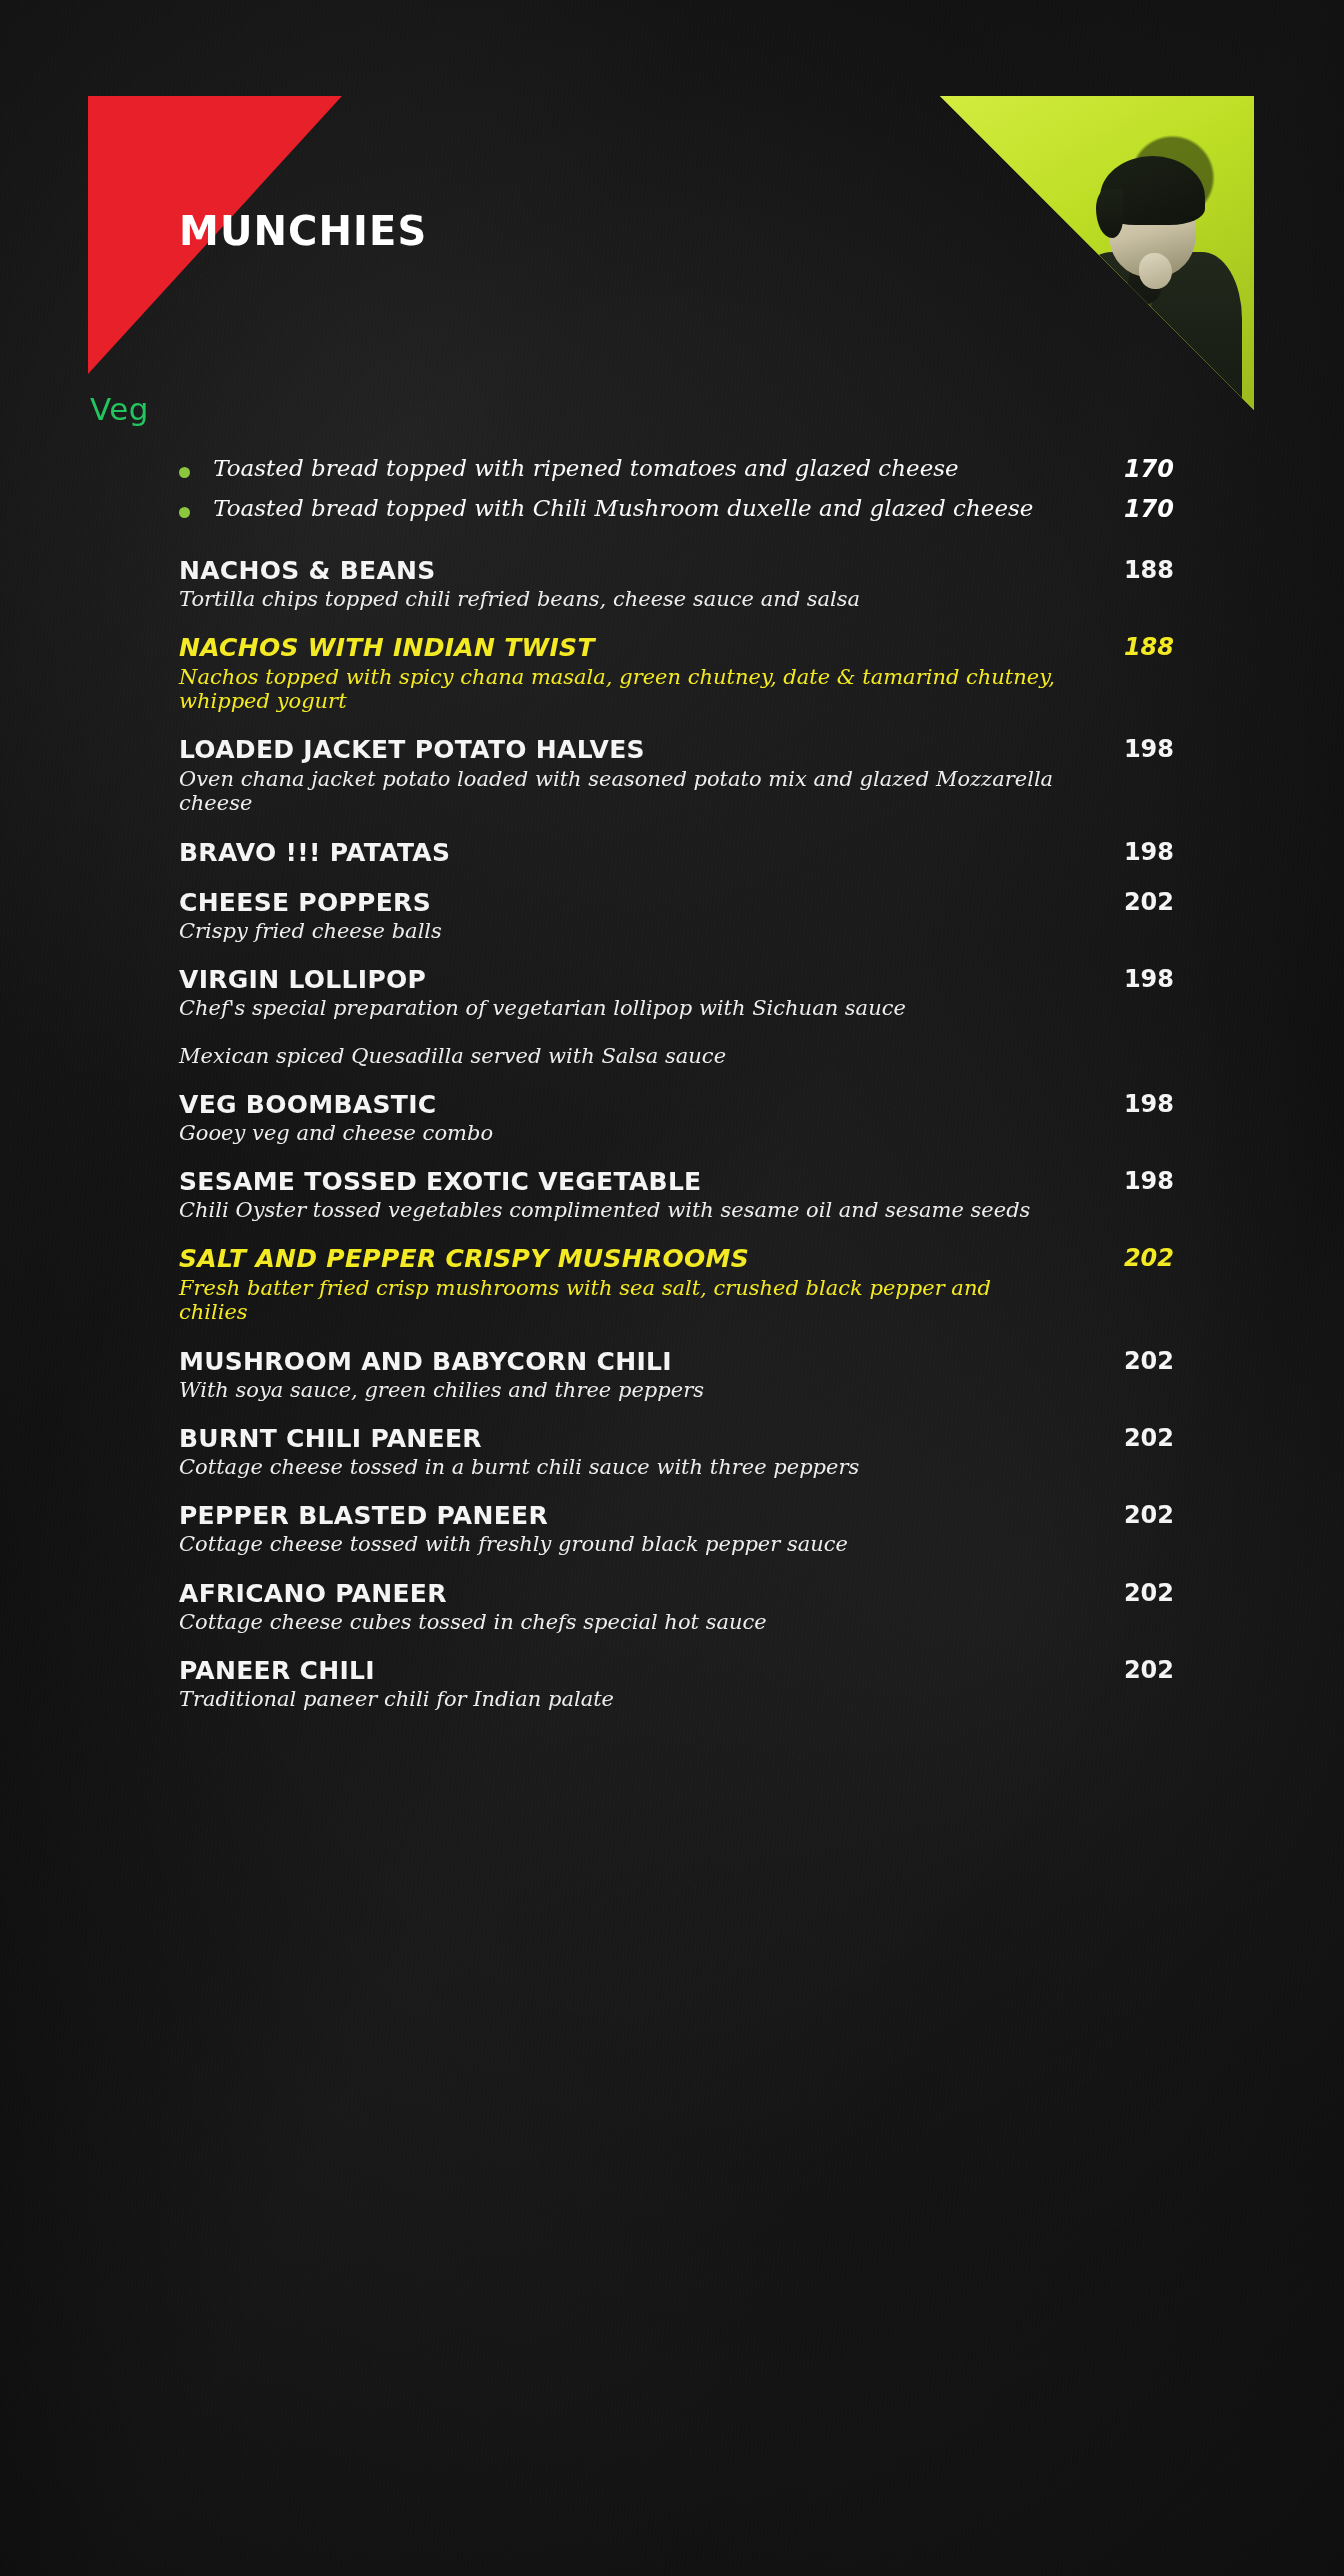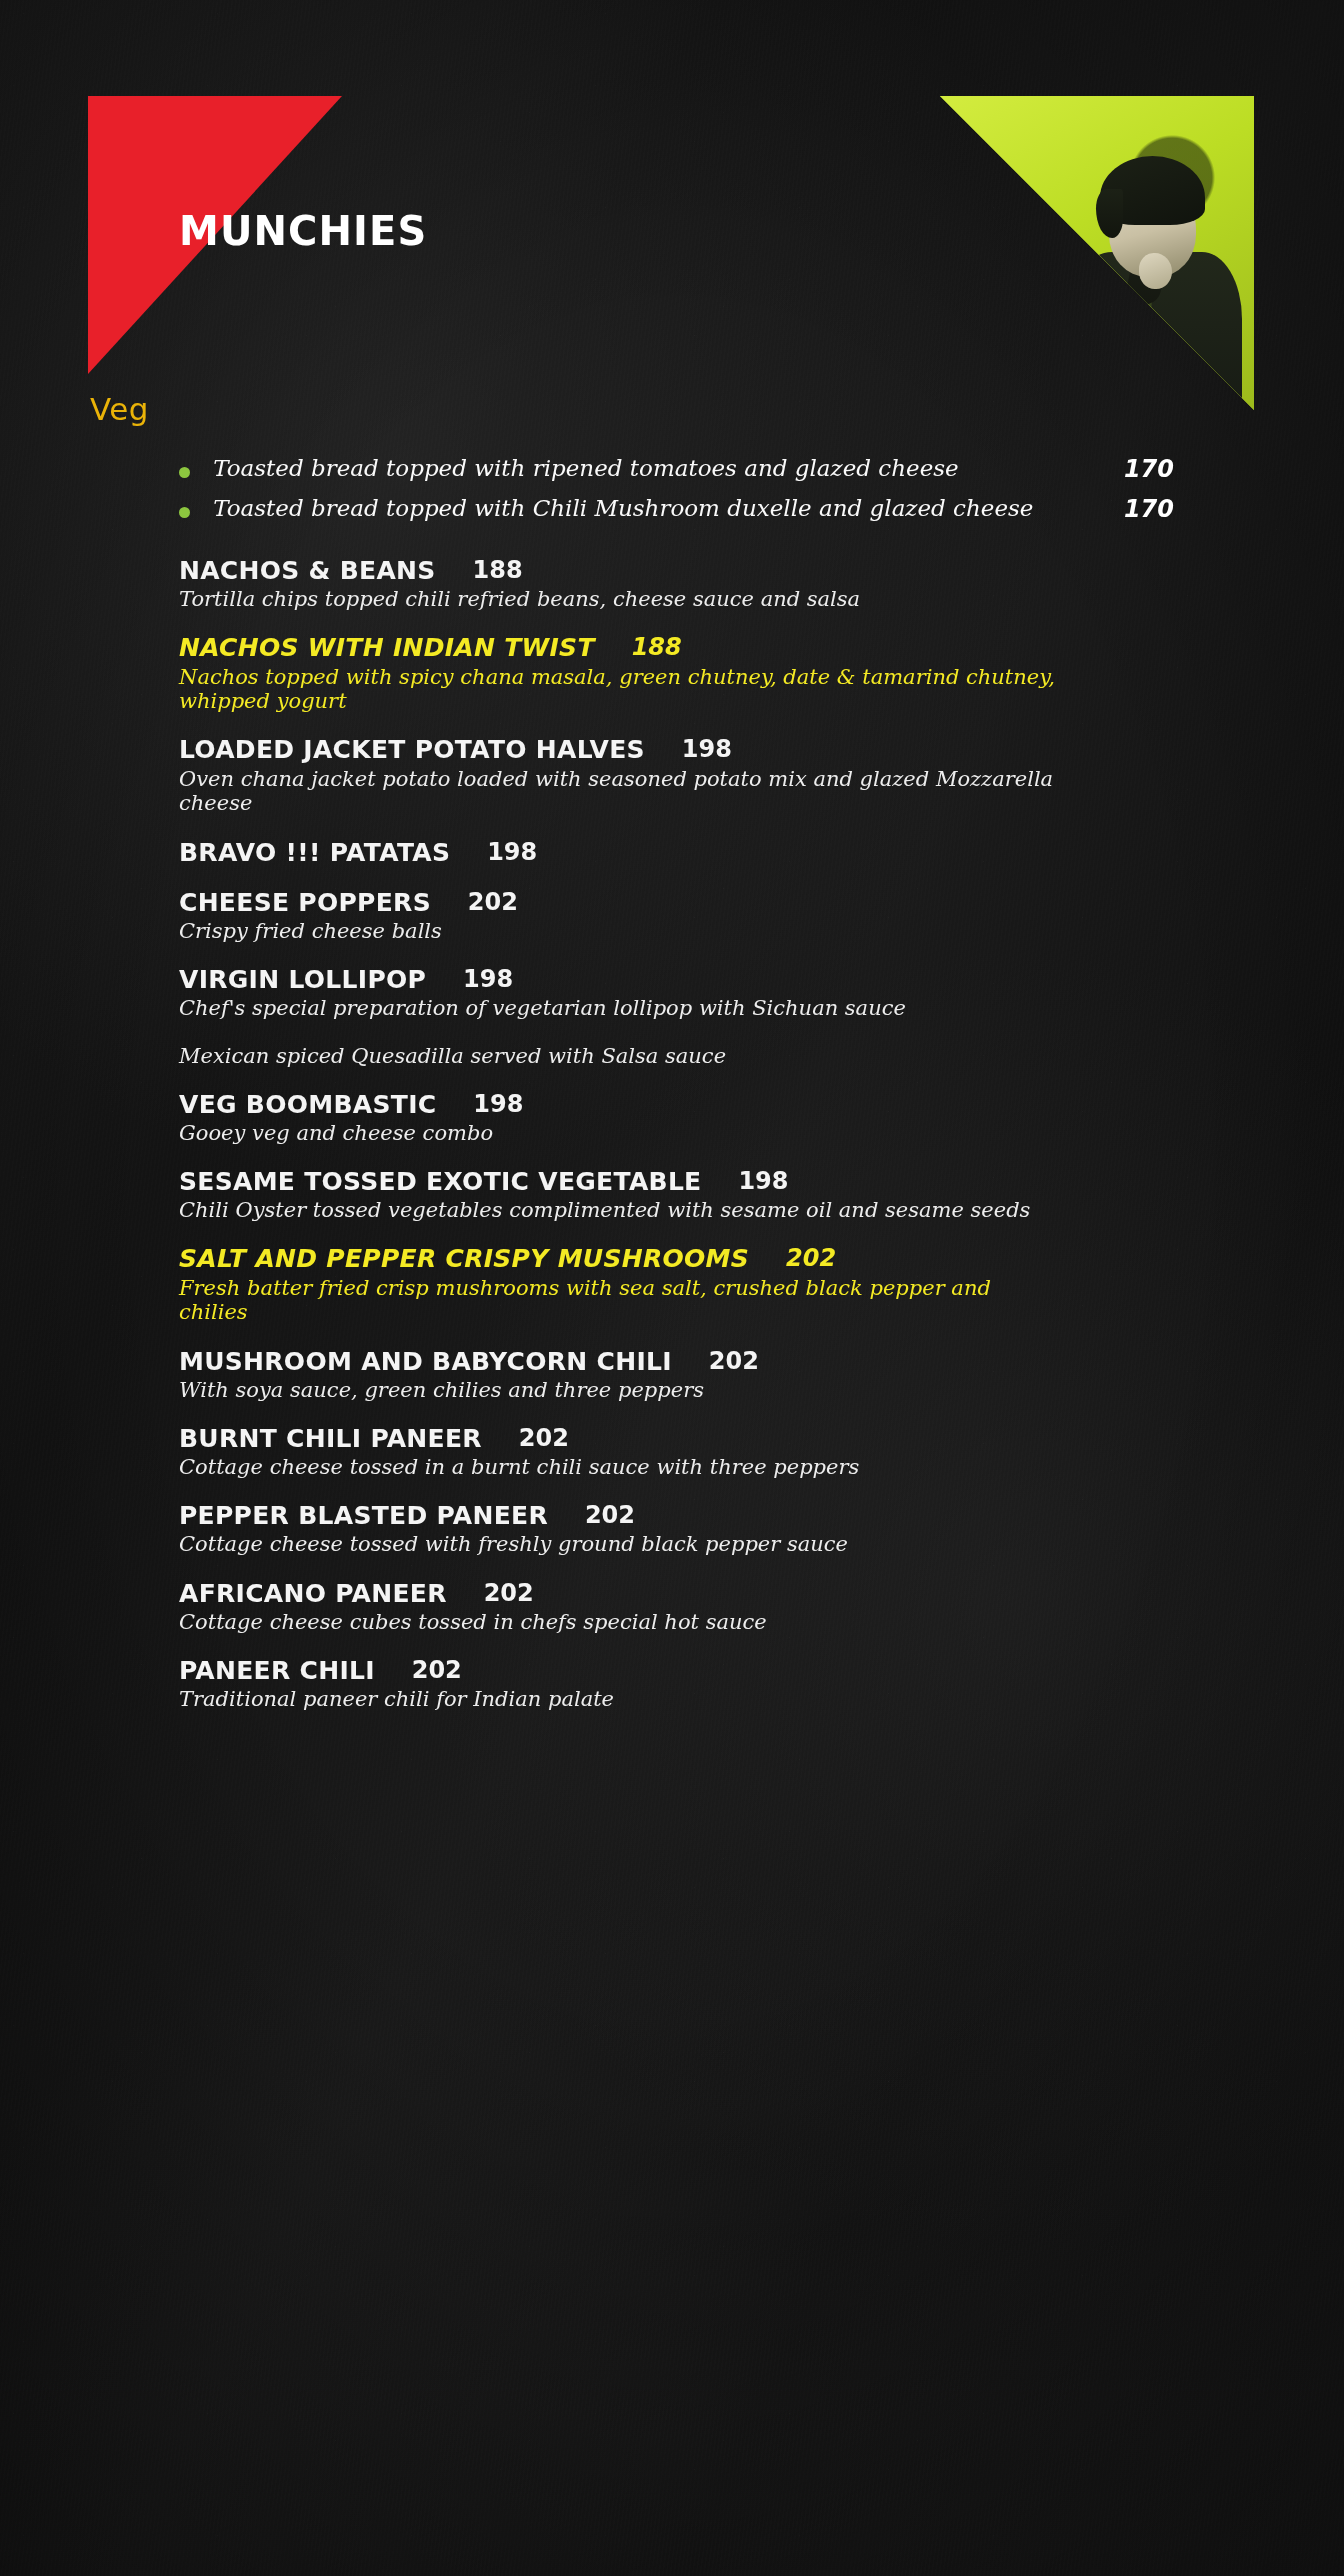--- a/index.html
+++ b/index.html
@@ -171,35 +171,35 @@
     background: linear-gradient(160deg, #ded7c0, #b0a98b);
     border-radius: 46% 54% 50% 50%;
   }
 
   .veg-label {
     position: absolute;
     left: 90px;
     top: 391px;
     font-family: "DejaVu Sans", sans-serif;
     font-size: 31px;
-    color: #eab308;
+    color: #22c55e;
     letter-spacing: 0.4px;
   }
 
   
   .menu {
     position: relative;
     margin: 52px 0 0 0;
     padding: 0 170px 0 179px;
   }
 
   .row {
     display: flex;
     align-items: flex-start;
-    justify-content: flex-start;
+    justify-content: space-between;
     gap: 29px;
   }
 
   .item-name {
     font-family: "DejaVu Sans", sans-serif;
     font-weight: 700;
     font-size: 25px;
     letter-spacing: 0.3px;
     color: #f4f4f4;
     text-transform: uppercase;

